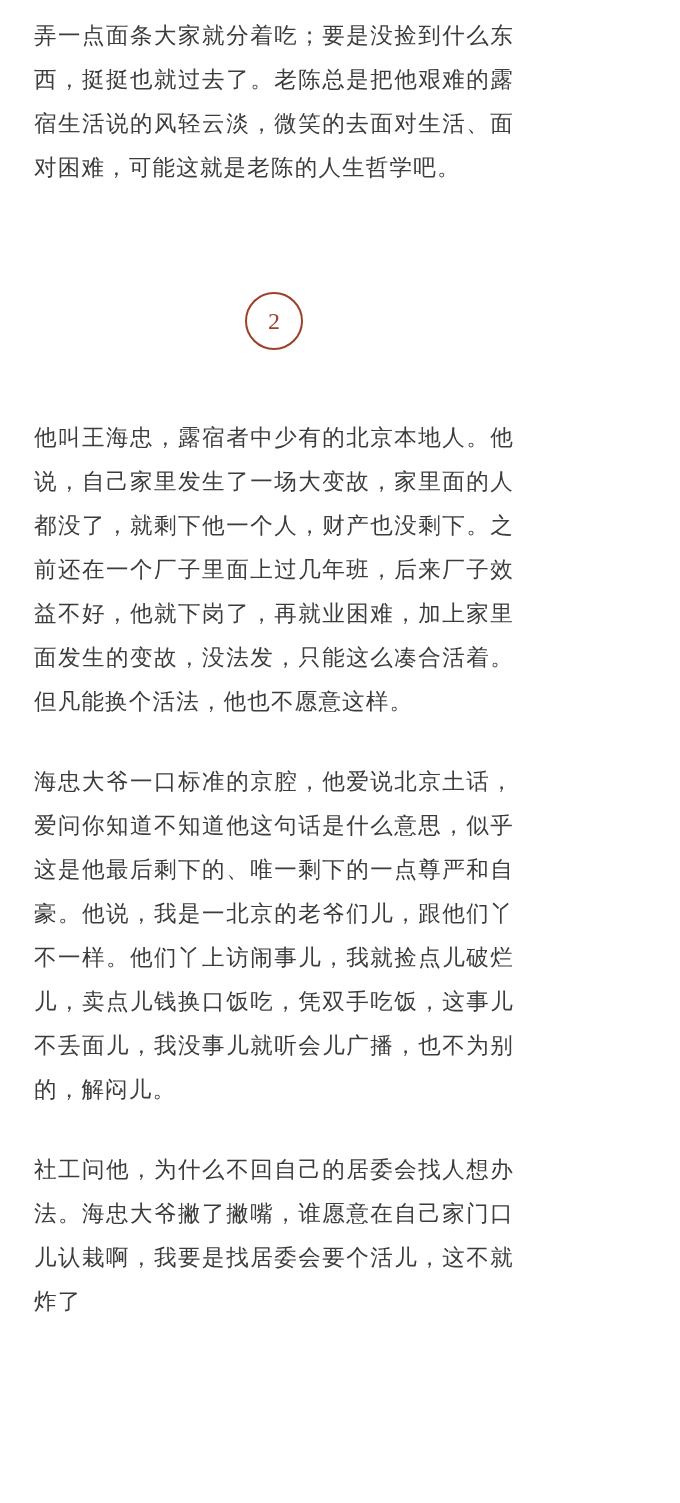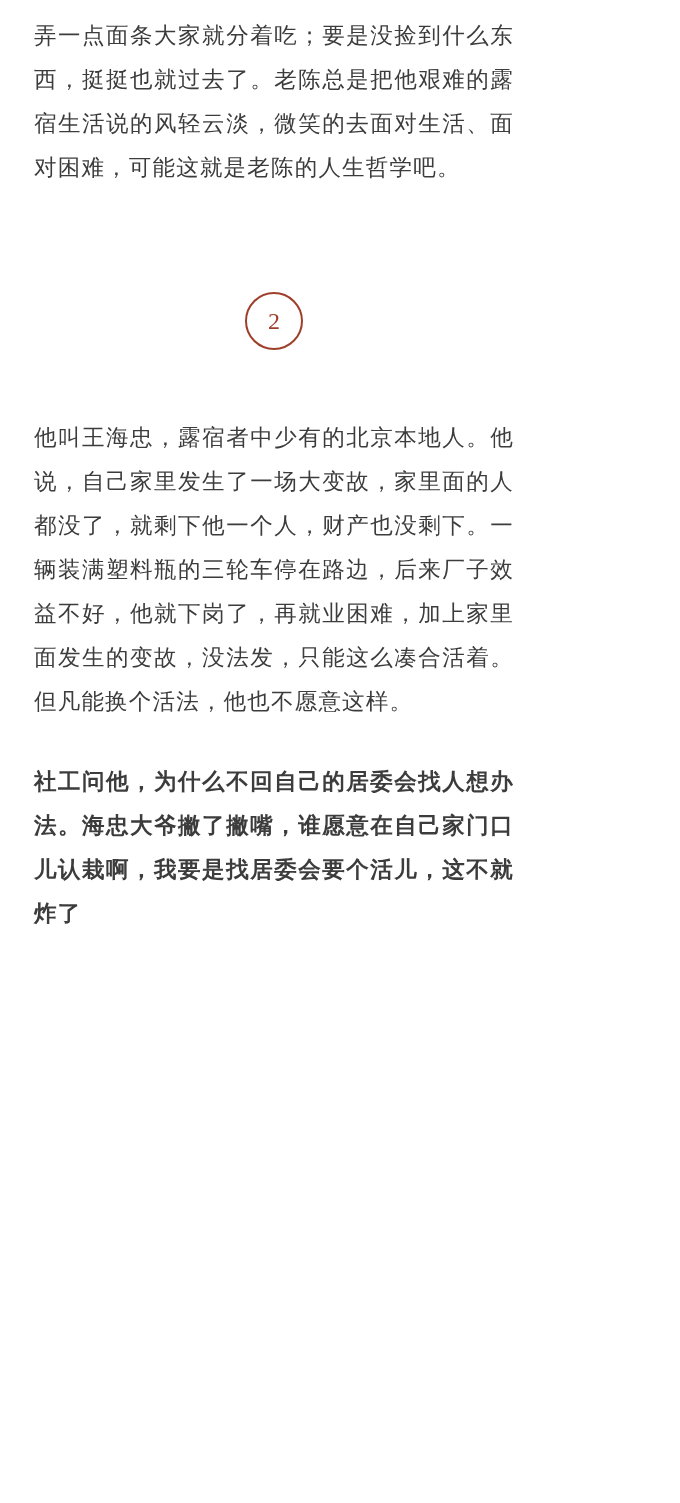--- a/index.html
+++ b/index.html
@@ -25,21 +25,20 @@
     line-height: 44px;
     letter-spacing: 1.2px;
     color: #3c3c3c;
     text-align: justify;
     text-justify: inter-ideograph;
     margin: 0 0 36px 0;
     word-break: break-all;
   }
   .para.tight {
     margin-bottom: 0;
-    font-weight: bold;
   }
   .section-divider {
     display: flex;
     align-items: center;
     justify-content: center;
     height: 190px;
     margin: 0;
   }
   .section-number {
     width: 58px;
@@ -65,18 +64,19 @@
 
   <div class="gap-top"></div>
 
   <p class="para">弄一点面条大家就分着吃；要是没捡到什么东西，挺挺也就过去了。老陈总是把他艰难的露宿生活说的风轻云淡，微笑的去面对生活、面对困难，可能这就是老陈的人生哲学吧。</p>
 
   <div class="section-divider">
     <div class="section-number">2</div>
   </div>
 
 
-  <p class="para">他叫王海忠，露宿者中少有的北京本地人。他说，自己家里发生了一场大变故，家里面的人都没了，就剩下他一个人，财产也没剩下。一辆装满塑料瓶的三轮车停在路边，后来厂子效益不好，他就下岗了，再就业困难，加上家里面发生的变故，没法发，只能这么凑合活着。但凡能换个活法，他也不愿意这样。</p>
+  <p class="para">他叫王海忠，露宿者中少有的北京本地人。他说，自己家里发生了一场大变故，家里面的人都没了，就剩下他一个人，财产也没剩下。之前还在一个厂子里面上过几年班，后来厂子效益不好，他就下岗了，再就业困难，加上家里面发生的变故，没法发，只能这么凑合活着。但凡能换个活法，他也不愿意这样。</p>
 
+  <p class="para">海忠大爷一口标准的京腔，他爱说北京土话，爱问你知道不知道他这句话是什么意思，似乎这是他最后剩下的、唯一剩下的一点尊严和自豪。他说，我是一北京的老爷们儿，跟他们丫不一样。他们丫上访闹事儿，我就捡点儿破烂儿，卖点儿钱换口饭吃，凭双手吃饭，这事儿不丢面儿，我没事儿就听会儿广播，也不为别的，解闷儿。</p>
 
   <p class="para tight">社工问他，为什么不回自己的居委会找人想办法。海忠大爷撇了撇嘴，谁愿意在自己家门口儿认栽啊，我要是找居委会要个活儿，这不就炸了</p>
 
 </div>
 
 </body></html>

